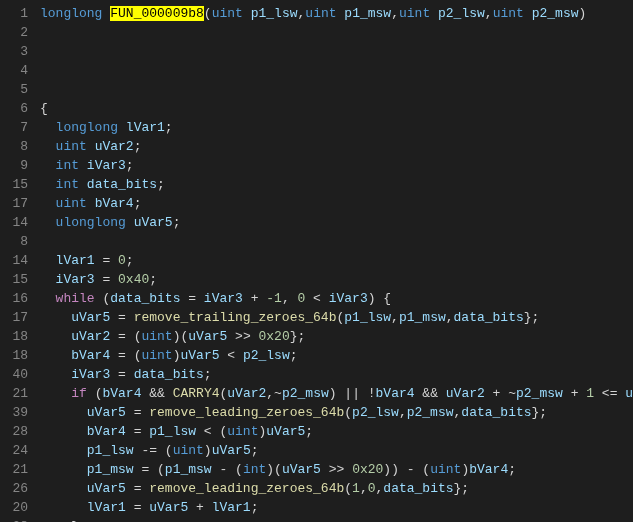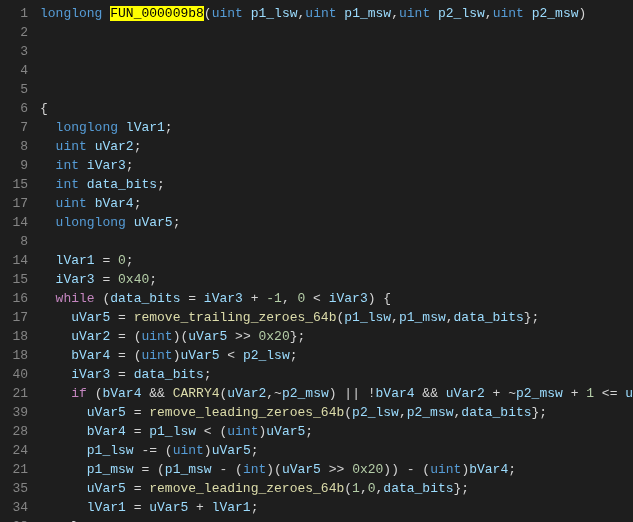--- a/index.html
+++ b/index.html
@@ -61,22 +61,22 @@
       <div class="line-num">16</div>
       <div class="line-num">17</div>
       <div class="line-num">18</div>
       <div class="line-num">18</div>
       <div class="line-num">40</div>
       <div class="line-num">21</div>
       <div class="line-num">39</div>
       <div class="line-num">28</div>
       <div class="line-num">24</div>
       <div class="line-num">21</div>
-      <div class="line-num">35</div>
-      <div class="line-num">34</div>
+      <div class="line-num">26</div>
+      <div class="line-num">20</div>
       <div class="line-num">28</div>
     </div>
   <div class="code-lines" id="code-lines">
       <div class="code-line"><span style="color: rgb(86, 156, 214);">longlong</span><span style="color: rgb(212, 212, 212);"> </span><span style="background-color: rgb(255, 255, 0); color: rgb(0, 0, 0);">FUN_000009b8</span><span style="color: rgb(212, 212, 212);">(</span><span style="color: rgb(86, 156, 214);">uint</span><span style="color: rgb(212, 212, 212);"> </span><span style="color: rgb(156, 220, 254);">p1_lsw</span><span style="color: rgb(212, 212, 212);">,</span><span style="color: rgb(86, 156, 214);">uint</span><span style="color: rgb(212, 212, 212);"> </span><span style="color: rgb(156, 220, 254);">p1_msw</span><span style="color: rgb(212, 212, 212);">,</span><span style="color: rgb(86, 156, 214);">uint</span><span style="color: rgb(212, 212, 212);"> </span><span style="color: rgb(156, 220, 254);">p2_lsw</span><span style="color: rgb(212, 212, 212);">,</span><span style="color: rgb(86, 156, 214);">uint</span><span style="color: rgb(212, 212, 212);"> </span><span style="color: rgb(156, 220, 254);">p2_msw</span><span style="color: rgb(212, 212, 212);">)</span></div>
       <div class="code-line"> </div>
       <div class="code-line"> </div>
       <div class="code-line"> </div>
       <div class="code-line"> </div>
       <div class="code-line"><span style="color: rgb(212, 212, 212);">{</span></div>
       <div class="code-line"><span style="color: rgb(212, 212, 212);">  </span><span style="color: rgb(86, 156, 214);">longlong</span><span style="color: rgb(212, 212, 212);"> </span><span style="color: rgb(156, 220, 254);">lVar1</span><span style="color: rgb(212, 212, 212);">;</span></div>

